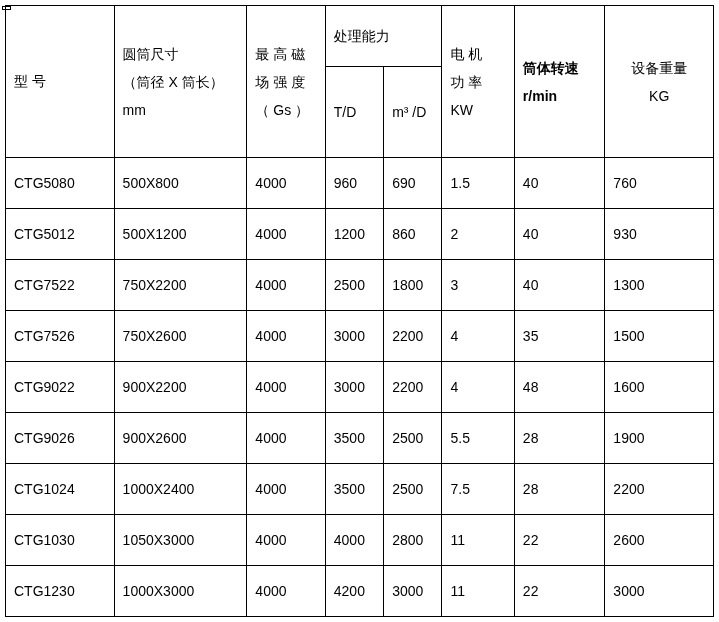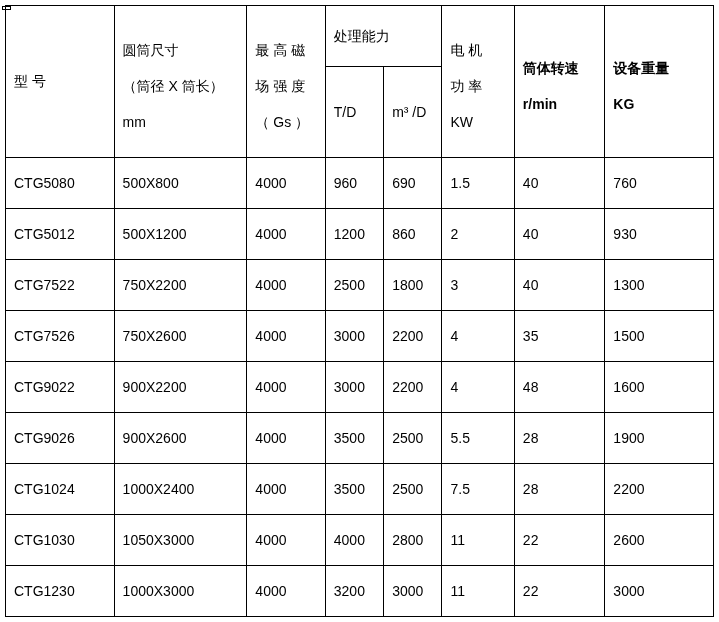--- a/index.html
+++ b/index.html
@@ -45,21 +45,20 @@
   thead td.sub-head {
     height: auto;
   }
   .hdr-lines {
     display: block;
     line-height: 2.0;
   }
   .hdr-lines span {
     display: block;
     white-space: nowrap;
-    margin-top: 8px;
   }
   tbody td {
     height: 50px;
   }
   
   col.c-model   { width: 108px; }
   col.c-size    { width: 132px; }
   col.c-field   { width: 78px;  }
   col.c-td      { width: 58px;  }
   col.c-m3d     { width: 58px;  }
@@ -136,21 +135,21 @@
             <span>功  率</span>
             <span>KW</span>
           </span>
         </td>
         <td rowspan="2" style="text-align:left;font-weight:bold;">
           <span class="hdr-lines">
             <span>筒体转速</span>
             <span>r/min</span>
           </span>
         </td>
-        <td rowspan="2" style="text-align:left;font-weight:bold;">
+        <td rowspan="2" style="text-align:center;">
           <span class="hdr-lines">
             <span>设备重量</span>
             <span>KG</span>
           </span>
         </td>
       </tr>
       <tr>
         <td class="cap-sub sub-head" style="height:90px;">T/D</td>
         <td class="cap-sub sub-head" style="height:90px;">m³ /D</td>
       </tr>
@@ -233,21 +232,21 @@
         <td>4000</td>
         <td>2800</td>
         <td>11</td>
         <td>22</td>
         <td>2600</td>
       </tr>
       <tr>
         <td>CTG1230</td>
         <td>1000X3000</td>
         <td>4000</td>
-        <td>3200</td>
+        <td>4200</td>
         <td>3000</td>
         <td>11</td>
         <td>22</td>
         <td>3000</td>
       </tr>
     </tbody>
   </table>
 </div>
 
 </body></html>

